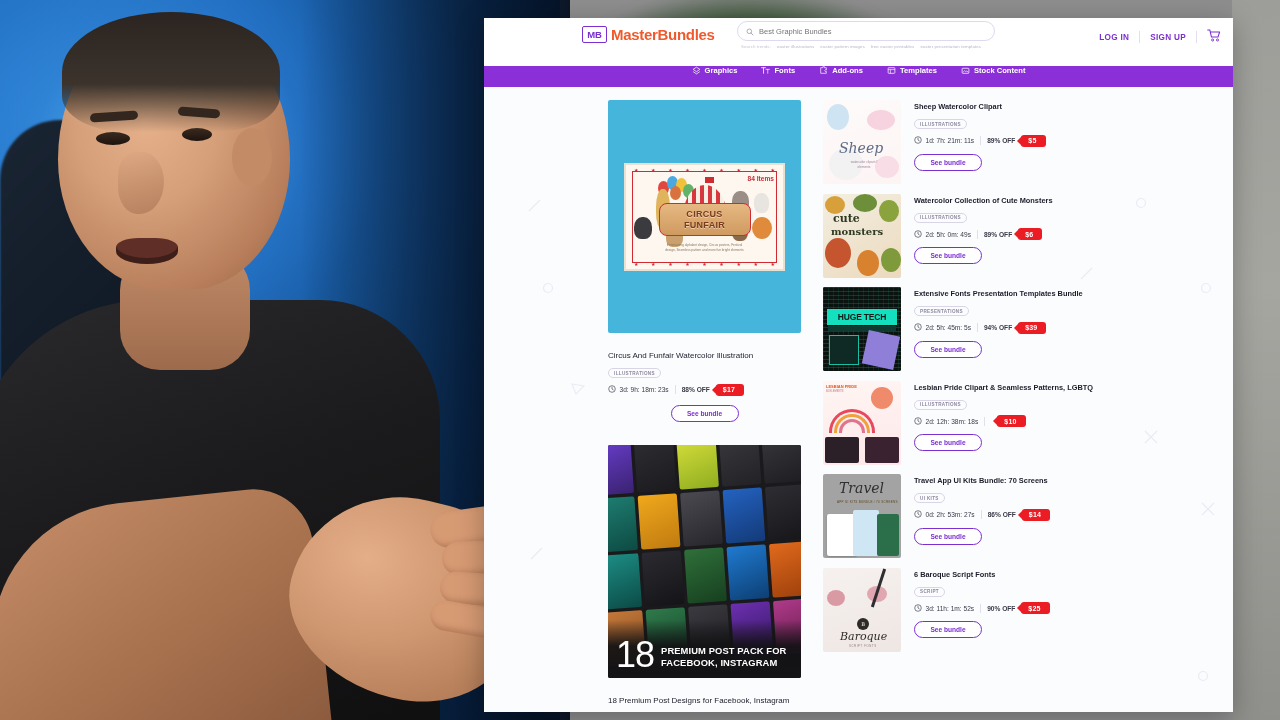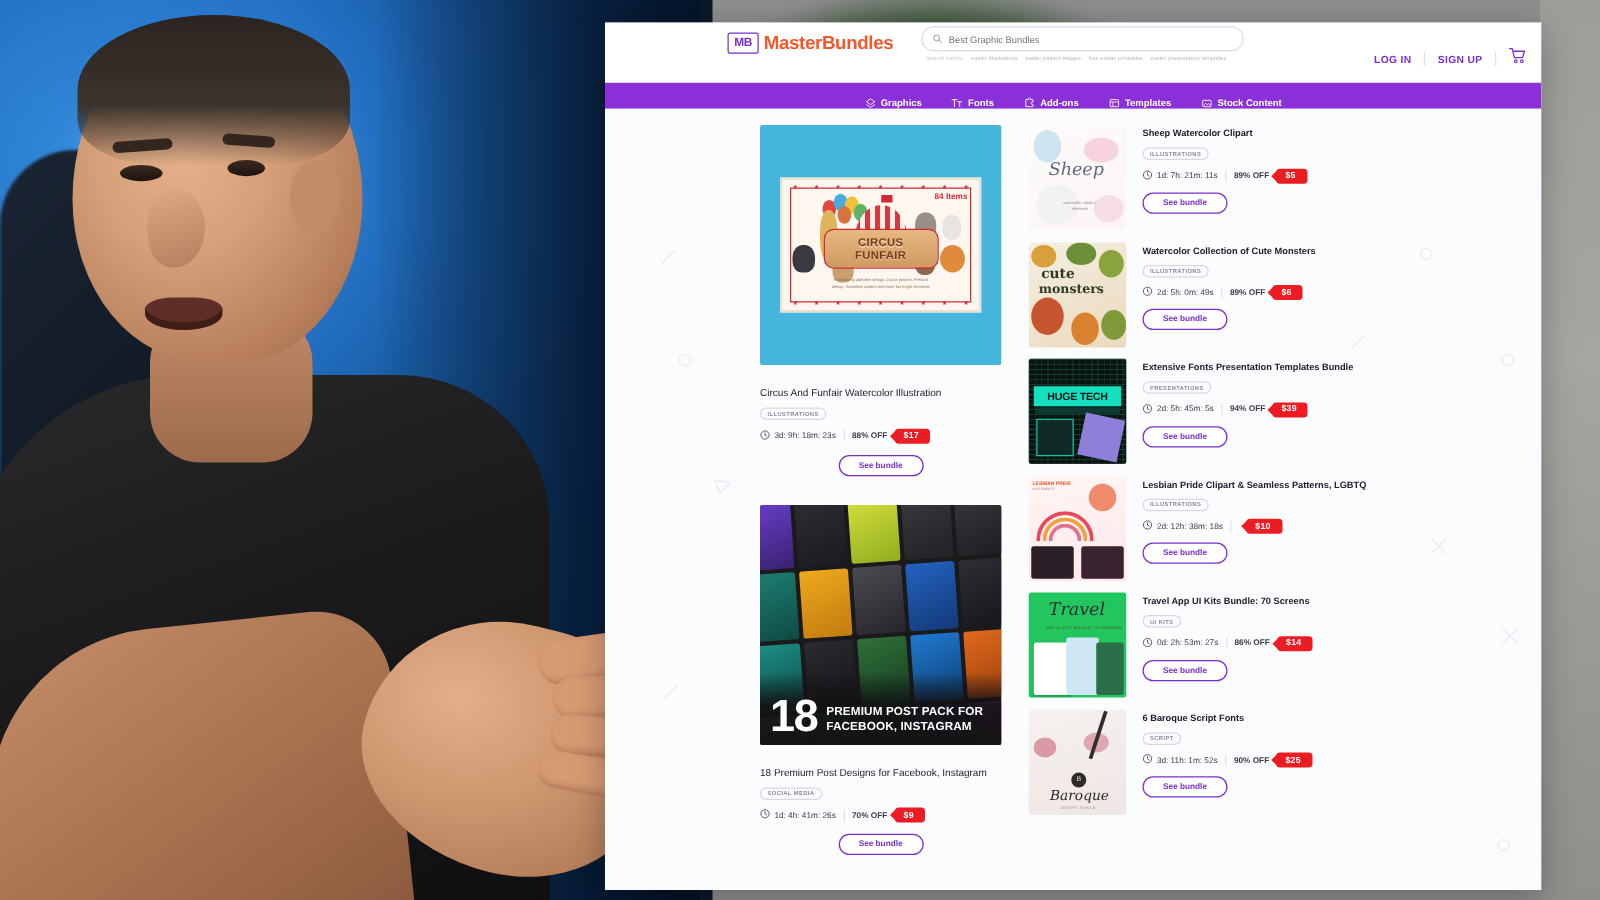--- a/index.html
+++ b/index.html
@@ -138,49 +138,49 @@
   .search-box svg { flex: 0 0 auto; }
   .search-input {
     border: 0; outline: 0; flex: 1; font-size: 7.5px; color: #9b96ad;
     font-family: "Liberation Sans", sans-serif; background: transparent;
   }
   .trends { display: flex; gap: 6px; margin-top: 3px; padding-left: 4px; flex-wrap: nowrap; }
   .trends span { font-size: 4.4px; color: #b8b4c6; white-space: nowrap; letter-spacing: .1px; }
   .trends span.lbl { color: #c9c6d4; }
 
   .header-actions {
-    position: absolute; right: 12px; top: 20px;
+    position: absolute; right: 12px; top: 10px;
     display: flex; align-items: center; gap: 10px;
   }
   .hdr-link { font-size: 8.2px; font-weight: bold; color: #7b2fd0; letter-spacing: .3px; }
   .hdr-sep { width: 1px; height: 12px; background: #e3dff0; }
 
   
   .site-nav {
     height: 21px; background: #8b2fd8;
-    display: flex; align-items: flex-end; justify-content: center; gap: 24px;
+    display: flex; align-items: flex-start; justify-content: center; gap: 24px;
   }
   .nav-item { display: flex; align-items: center; gap: 4px; color: #fff; font-size: 7.6px; font-weight: bold; }
   .nav-item svg { display: block; }
 
   
   .page-body { position: relative; height: 635px; background: #fbfcfe; }
   .deco { position: absolute; color: #e9edf3; pointer-events: none; }
 
   .content {
     position: absolute; left: 0; top: 0; right: 0;
     padding: 13px 24px 0 124px;
     display: flex; gap: 22px;
   }
 
   
   .big-col { width: 193px; flex: 0 0 193px; }
   .big-card { margin-bottom: 23px; }
   .big-thumb {
-    width: 193px; height: 192px; border-radius: 2px; overflow: hidden; position: relative;
+    width: 193px; height: 233px; border-radius: 2px; overflow: hidden; position: relative;
   }
   .big-thumb.circus { background: #45b5dc; display: flex; align-items: center; justify-content: center; }
   .circus-inner {
     width: 161px; height: 108px; background: #fdf7ef; border: 2px solid #e8e1d2;
     position: relative; display: flex; align-items: center; justify-content: center;
   }
   .circus-frame { position: absolute; inset: 6px; border: 1.4px solid #cf2b33; }
   .circus-stars { position: absolute; left: 8px; right: 8px; display: flex; justify-content: space-between; font-size: 5px; color: #cf2b33; }
   .circus-stars.top { top: 2px; } .circus-stars.bot { bottom: 2px; }
   .circus-tent {
@@ -214,21 +214,21 @@
     position: absolute; inset: 0;
     display: grid; grid-template-columns: repeat(5, 1fr); grid-auto-rows: 48px;
     gap: 3px; padding: 3px; transform: rotate(-4deg) scale(1.12);
   }
   .social-grid div { border-radius: 2px; }
   .social-overlay {
     position: absolute; left: 0; right: 0; bottom: 0; height: 58px;
     background: linear-gradient(180deg, rgba(20,20,22,0) 0%, rgba(18,18,20,.92) 45%, #141416 100%);
     display: flex; align-items: flex-end; padding: 0 8px 8px 8px; gap: 7px;
   }
-  .social-num { font-size: 36px; font-weight: bold; color: #fff; line-height: .82; letter-spacing: -1px; }
+  .social-num { font-size: 36px; font-weight: normal; color: #fff; line-height: .82; letter-spacing: -1px; }
   .social-cap { font-size: 9.4px; font-weight: bold; color: #fff; line-height: 1.18; letter-spacing: .1px; padding-bottom: 2px; }
 
   .big-title {
     font-size: 8px; font-weight: normal; color: #1d1d2b; margin-top: 18px; line-height: 1.2;
   }
   .cat-badge {
     display: inline-block; margin-top: 4px; padding: 1.5px 5px;
     border: .8px solid #d9d5e6; border-radius: 7px;
     font-size: 4.6px; color: #8d89a0; letter-spacing: .35px; font-weight: bold;
   }
@@ -258,21 +258,21 @@
   .list-item { display: flex; gap: 13px; margin-bottom: 9.5px; }
   .list-thumb { width: 78px; height: 84px; flex: 0 0 78px; border-radius: 2px; overflow: hidden; position: relative; }
   .list-info { flex: 1; padding-top: 3px; }
   .list-title { font-size: 7.4px; font-weight: bold; color: #1d1d2b; line-height: 1.2; }
 
   
   .th-sheep { background: linear-gradient(160deg,#fdfbfa 0%,#fdf4f4 100%); }
   .th-monsters { background: linear-gradient(150deg,#f3efe2 0%,#ecd9bd 100%); }
   .th-tech { background: #0c1410; }
   .th-pride { background: linear-gradient(170deg,#fff6f2 0%,#fde7ea 100%); }
-  .th-travel { background: #22c55e; }
+  .th-travel { background: #a3a3a3; }
   .th-baroque { background: linear-gradient(160deg,#f6f1ef 0%,#eee6e3 100%); }
   .blob { position: absolute; border-radius: 50%; }
   .script {
     position: absolute; font-family: "DejaVu Serif", serif; font-style: italic;
     color: #3c3a3a;
   }
   .tech-band {
     position: absolute; left: 4px; right: 4px; top: 22px; height: 16px;
     background: #14e0c0; display: flex; align-items: center; justify-content: center;
     color: #0d1a16; font-size: 8.5px; font-weight: bold; letter-spacing: -.2px;
@@ -572,21 +572,21 @@
       </div>
 
       <div class="list-col">
 
         <div class="list-item">
           <div class="list-thumb th-sheep">
             <div class="blob" style="left:4px;top:4px;width:22px;height:26px;background:#cfe4f2"></div>
             <div class="blob" style="left:44px;top:10px;width:28px;height:20px;background:#f6d3de"></div>
             <div class="blob" style="left:6px;top:48px;width:34px;height:32px;background:#f2f2f2"></div>
             <div class="blob" style="left:52px;top:56px;width:24px;height:22px;background:#f8dde6"></div>
-            <div class="script" style="left:16px;top:28px;font-size:14px;color:#5d6b86">Sheep</div>
+            <div class="script" style="left:16px;top:40px;font-size:14px;color:#5d6b86">Sheep</div>
             <div style="position:absolute;left:26px;top:60px;width:30px;text-align:center;font-size:3.2px;color:#a0849a;line-height:1.7">watercolor clipart // elements</div>
           </div>
           <div class="list-info">
             <div class="list-title">Sheep Watercolor Clipart</div>
             <div class="cat-badge">ILLUSTRATIONS</div>
             <div class="meta-row">
               <span class="timer">
                 <span><svg width="8" height="8" viewBox="0 0 16 16">
                       <circle cx="8" cy="8" r="6.6" fill="none" stroke="#3a3a48" stroke-width="1.3"></circle>
                       <path d="M8 4.4V8l2.6 1.8" fill="none" stroke="#3a3a48" stroke-width="1.3" stroke-linecap="round"></path>

